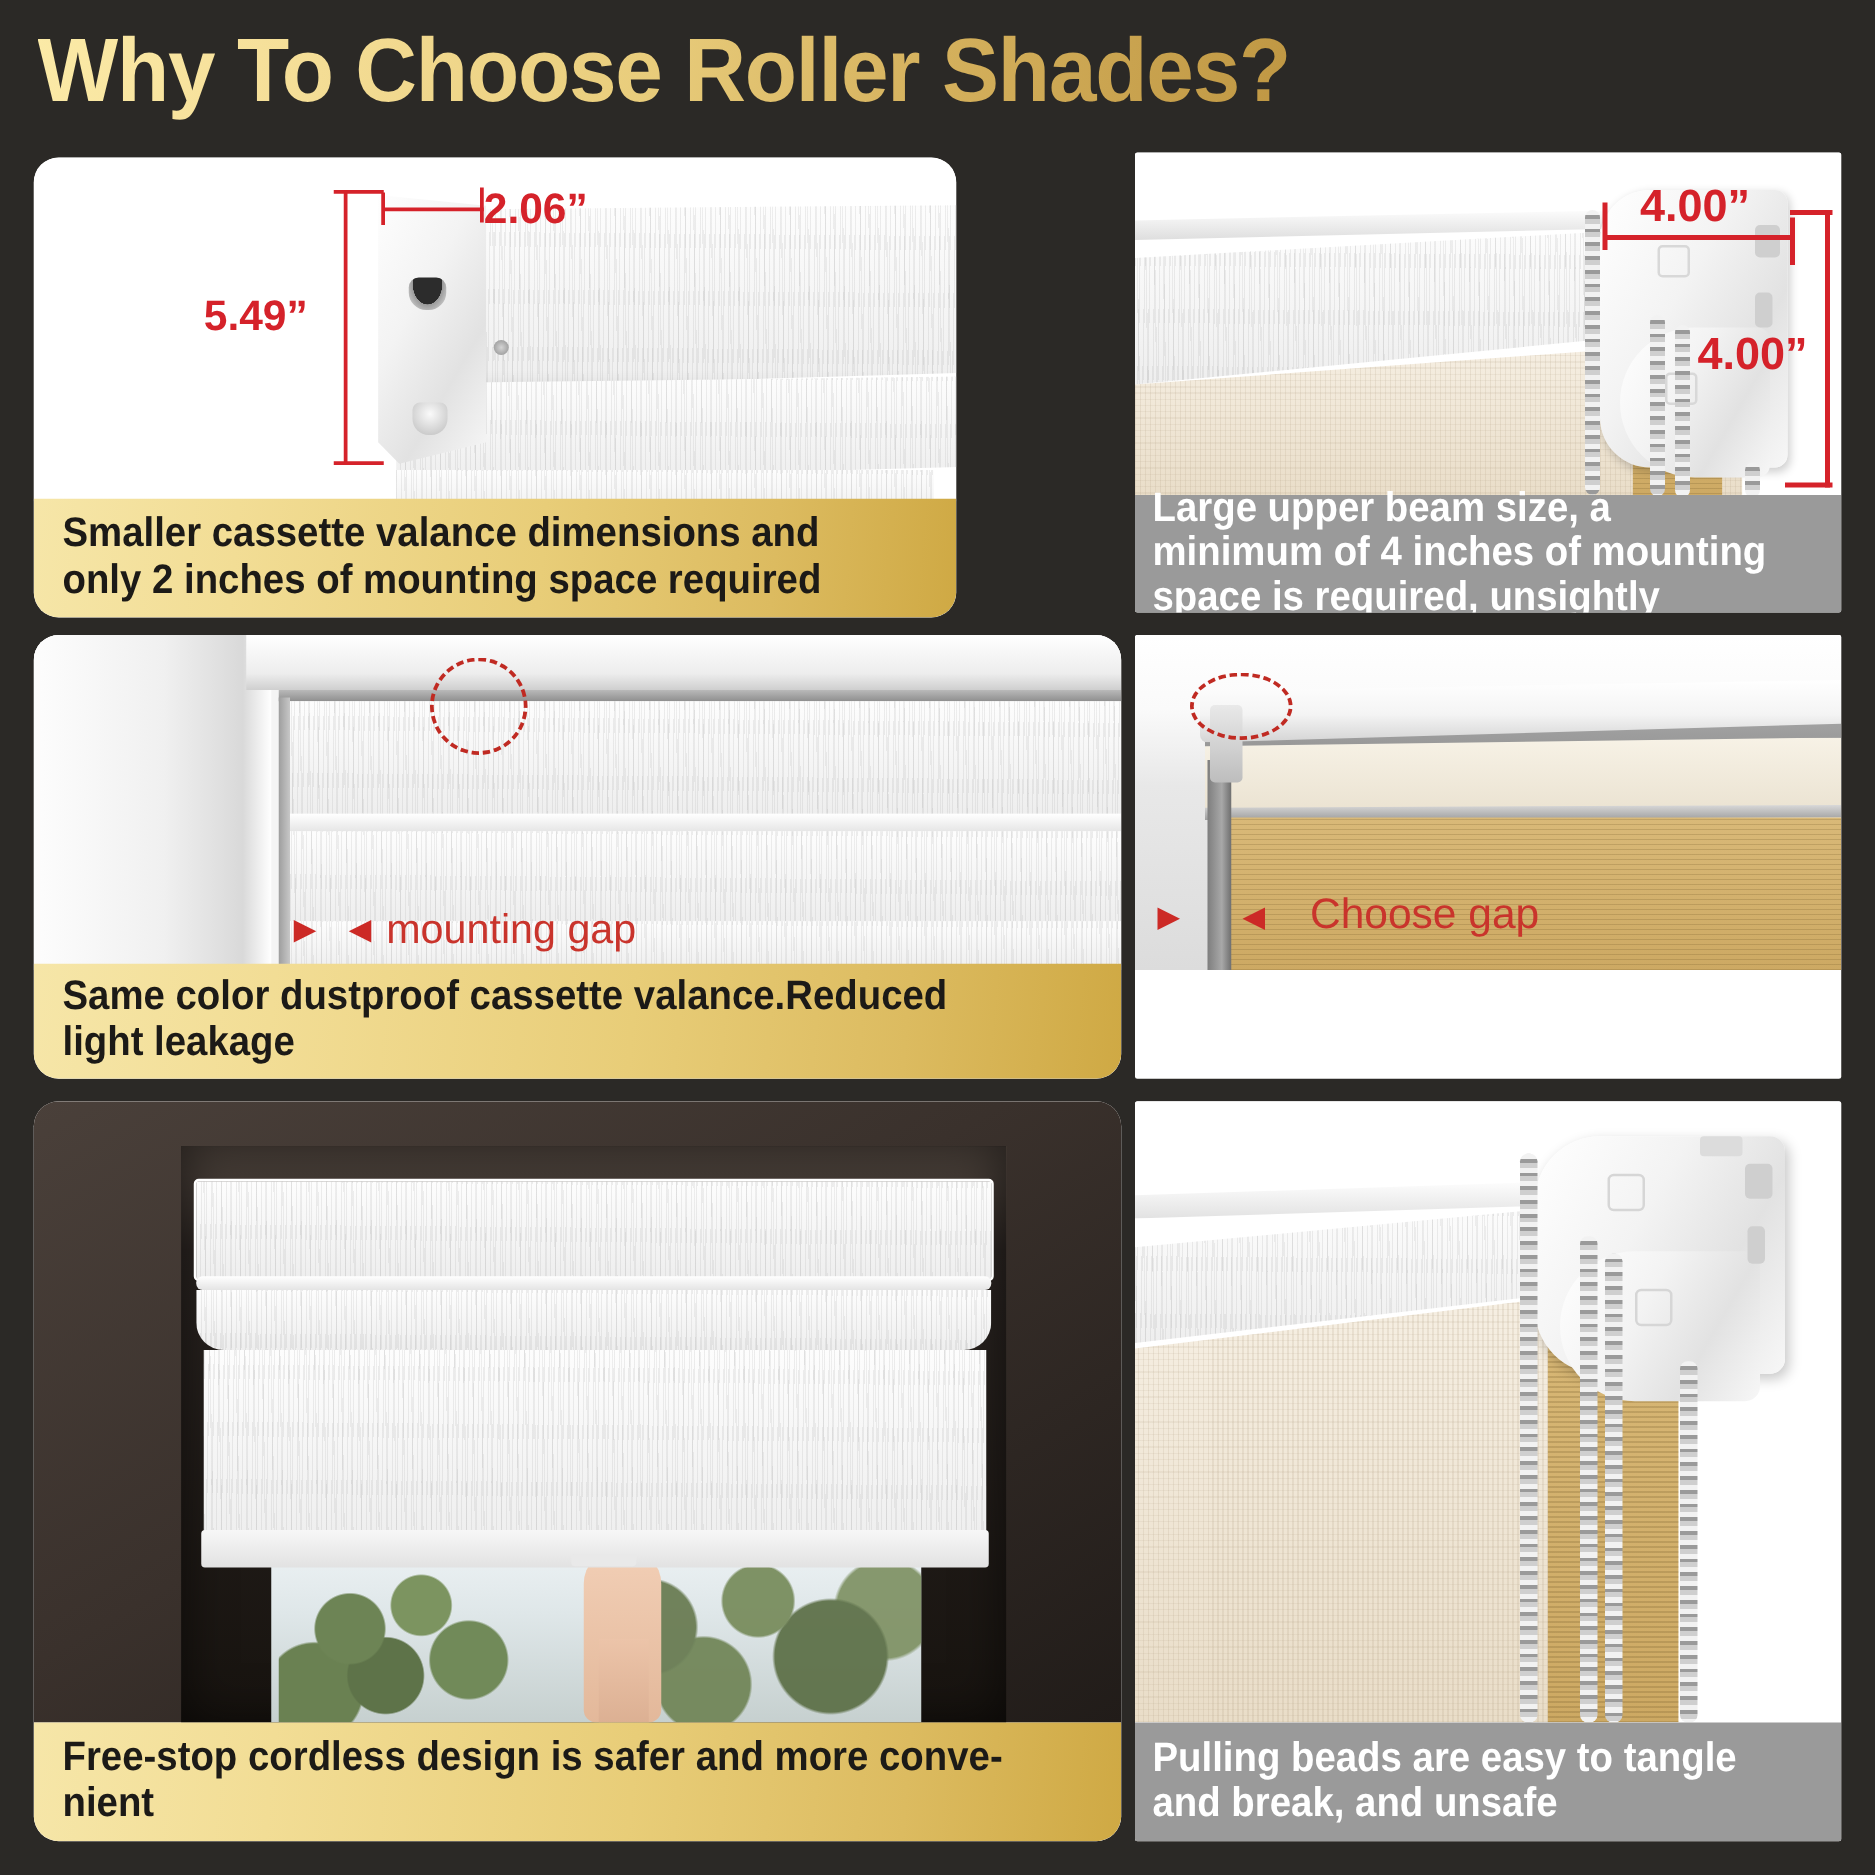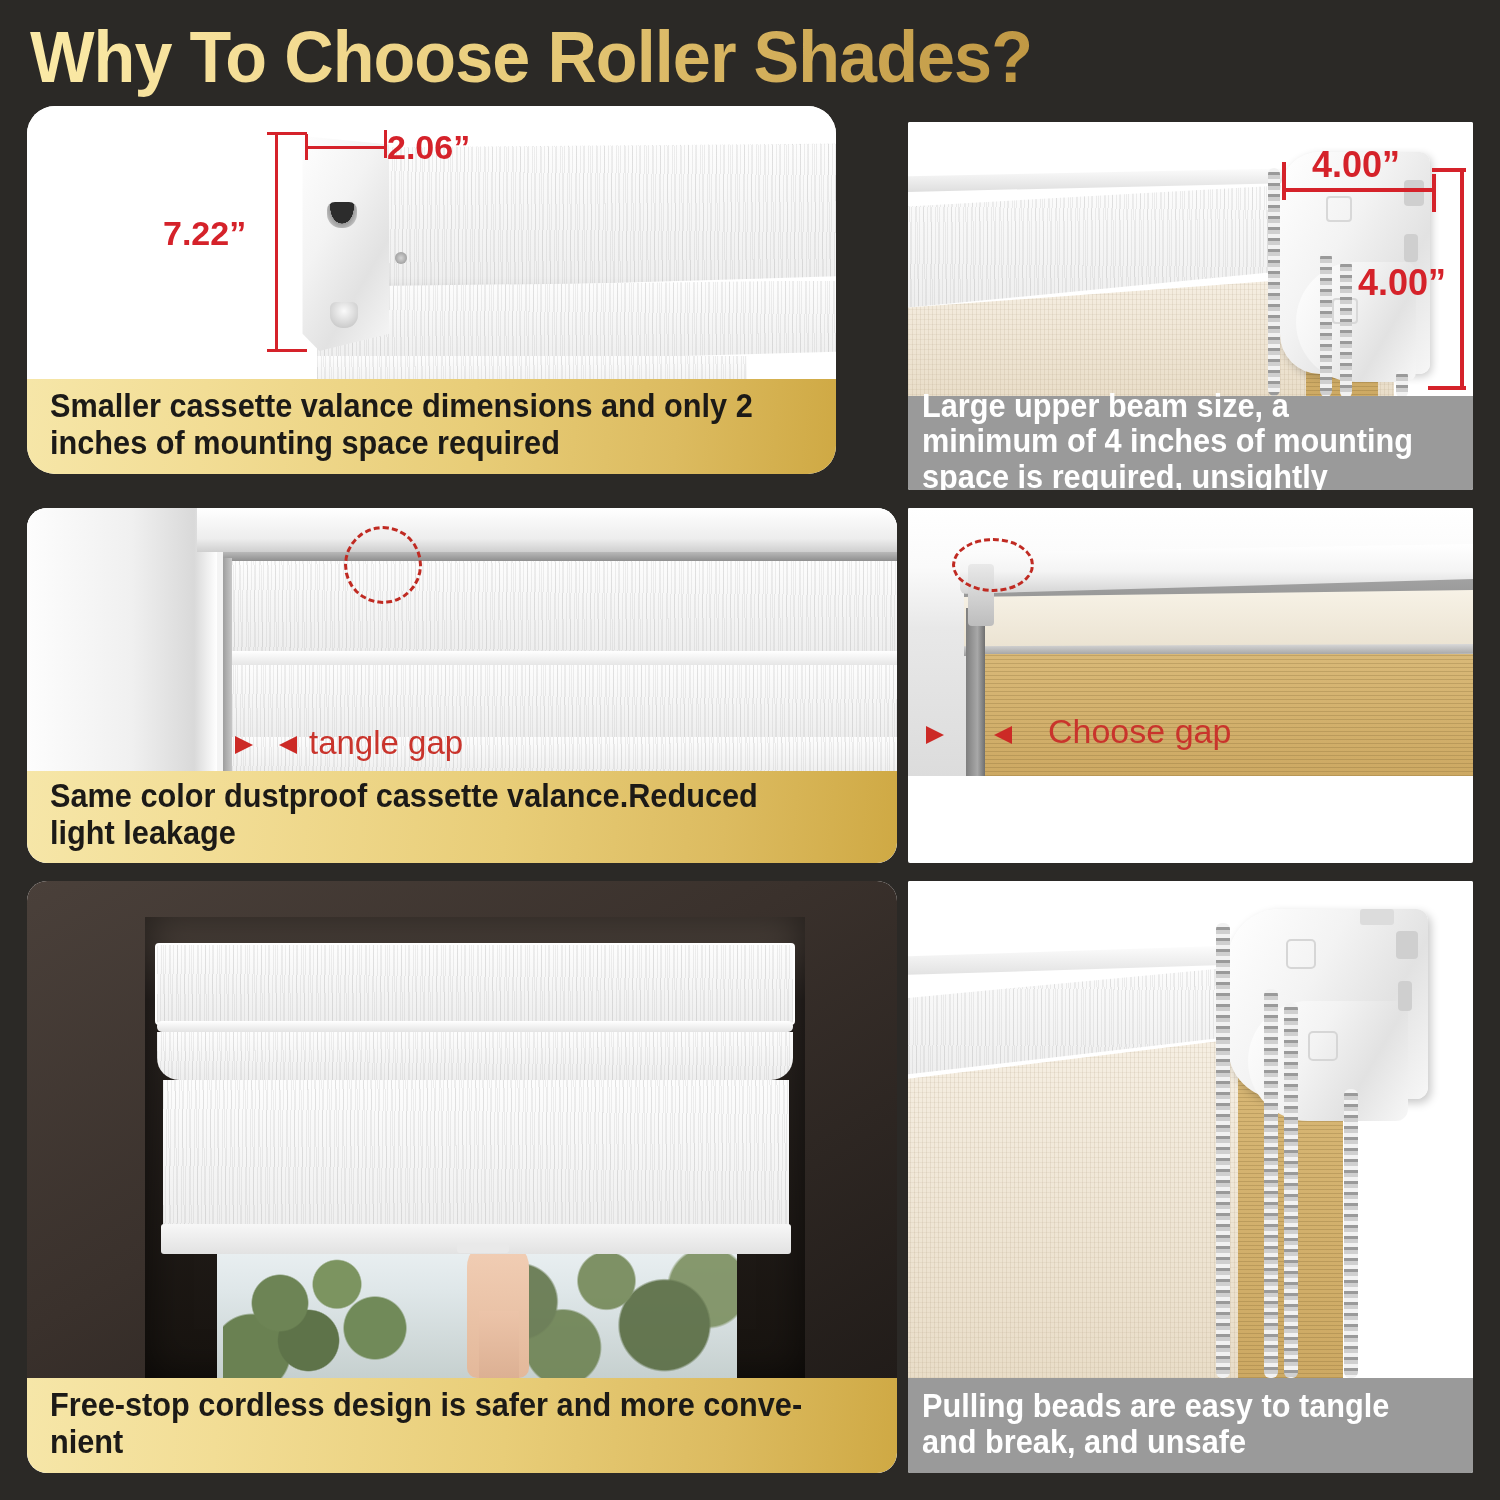--- a/index.html
+++ b/index.html
@@ -93,21 +93,21 @@
     border-radius:6px;
   }
 </style>
 </head>
 <body>
 
 <div id="title-bar">
   <div id="page-title">Why To Choose Roller Shades?</div>
 </div>
 
-<div class="panel panel-good" style="left:27px; top:106px; width:809px; height:368px;border-radius:28px;">
+<div class="panel panel-good" style="left:27px; top:126px; width:738px; height:368px;">
 
   <div class="photo" style="height:275px; background:#ffffff;">
 
     <div class="wfab" style="position:absolute; left:285px; top:36px; width:700px; height:150px;
                 clip-path:polygon(0 4%,100% 0,100% 86%,0 100%);
                 box-shadow:inset 0 -6px 12px rgba(0,0,0,.07);"></div>
 
     <div class="wfab" style="position:absolute; left:290px; top:172px; width:700px; height:88px;
                 clip-path:polygon(0 10%,100% 0,100% 78%,0 100%);
                 border-top:3px solid #ffffff;"></div>
@@ -126,21 +126,21 @@
                 background:radial-gradient(circle at 50% 35%,#fafafa,#bdbdbd);
                 border-radius:6px 6px 13px 13px;"></div>
     <div style="position:absolute; left:368px; top:146px; width:12px; height:12px;
                 background:radial-gradient(circle,#d4d4d4,#8e8e8e); border-radius:50%;"></div>
 
     <span class="dimtxt" style="left:360px; top:22px; font-size:34px;">2.06”</span>
     <div class="dimline" style="left:280px; top:40px; width:80px; height:3px;"></div>
     <div class="dimline" style="left:278px; top:28px; width:3px; height:26px;"></div>
     <div class="dimline" style="left:357px; top:24px; width:3px; height:28px;"></div>
 
-    <span class="dimtxt" style="left:136px; top:108px; font-size:34px;">7.22”</span>
+    <span class="dimtxt" style="left:136px; top:108px; font-size:34px;">5.49”</span>
     <div class="dimline" style="left:248px; top:26px; width:3px; height:220px;"></div>
     <div class="dimline" style="left:240px; top:26px; width:40px; height:3px;"></div>
     <div class="dimline" style="left:240px; top:243px; width:40px; height:3px;"></div>
   </div>
 
   <div class="cap cap-gold" style="height:95px;">
     <p>Smaller cassette valance dimensions and only 2 inches of mounting space required</p>
   </div>
 </div>
 
@@ -214,21 +214,21 @@
     <div class="wfab" style="position:absolute; left:202px; top:157px; right:0; height:72px;"></div>
     <div class="wfab" style="position:absolute; left:202px; top:229px; right:0; height:39px;"></div>
 
     <div style="position:absolute; left:196px; top:50px; width:9px; height:218px;
                 background:linear-gradient(90deg,#9e9e9e,#c7c7c7);"></div>
 
     <div class="dashcircle" style="left:317px; top:18px; width:78px; height:78px;"></div>
 
     <div class="arrowR" style="left:208px; top:228px;"></div>
     <div class="arrowL" style="left:252px; top:228px;"></div>
-    <span class="gaptxt" style="left:282px; top:216px; font-size:33px;">tangle gap</span>
+    <span class="gaptxt" style="left:282px; top:216px; font-size:33px;">mounting gap</span>
   </div>
 
   <div class="cap cap-gold" style="height:92px;">
     <p>Same color dustproof cassette valance.Reduced light leakage</p>
   </div>
 </div>
 
 <div class="panel panel-bad" style="left:908px; top:508px; width:565px; height:355px;">
 
   <div class="photo" style="height:268px; background:#ffffff;">

